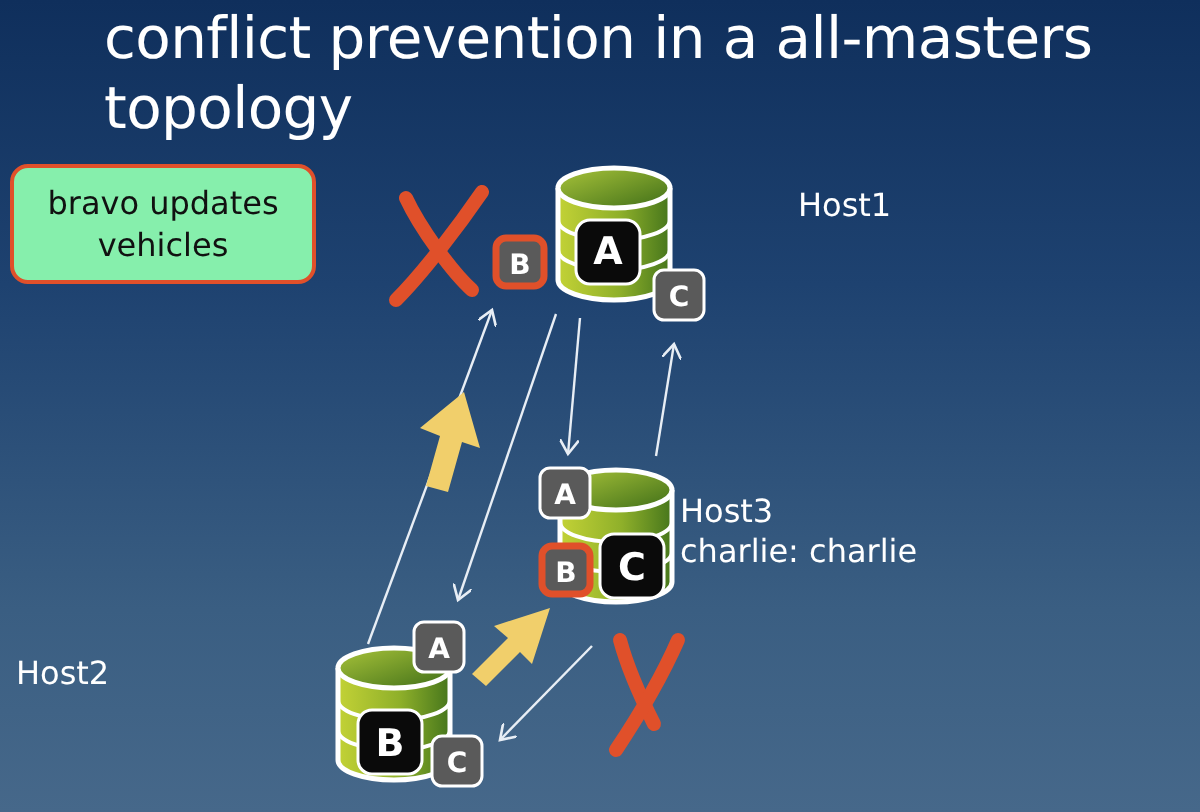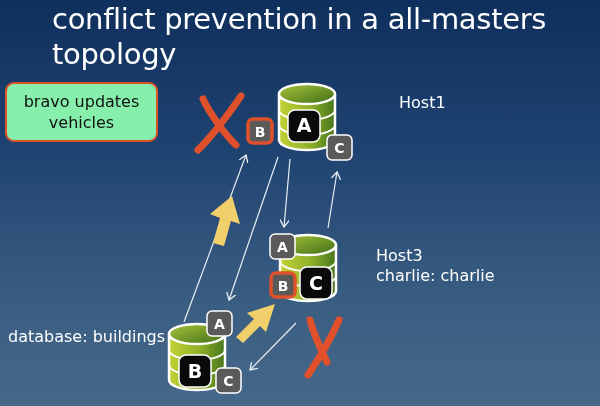--- a/index.html
+++ b/index.html
@@ -40,27 +40,27 @@
 
 <div class="callout">
   <span>bravo updates</span>
   <span>vehicles</span>
 </div>
 
 <div class="host-label" style="left:371px; top:93px;margin-left:28px;">
   <span>Host1</span>
 </div>
 
-<div class="host-label" style="left:376px; top:246px;">
+<div class="host-label" style="left:340px; top:246px;">
   <span>Host3</span>
   <span>charlie: charlie</span>
 </div>
 
 <div class="host-label" style="left:8px; top:327px;">
-  <span>database: buildings</span>
+  <span>Host2</span>
 </div>
 
 <svg class="diagram" width="600" height="406" viewBox="0 0 600 406">
   <defs>
     <linearGradient id="dbgrad" x1="0" y1="0" x2="1" y2="0">
       <stop offset="0" stop-color="#c3d236"></stop>
       <stop offset="0.55" stop-color="#8fb02a"></stop>
       <stop offset="1" stop-color="#46761c"></stop>
     </linearGradient>
     <linearGradient id="dbtop" x1="0" y1="0" x2="1" y2="1">

